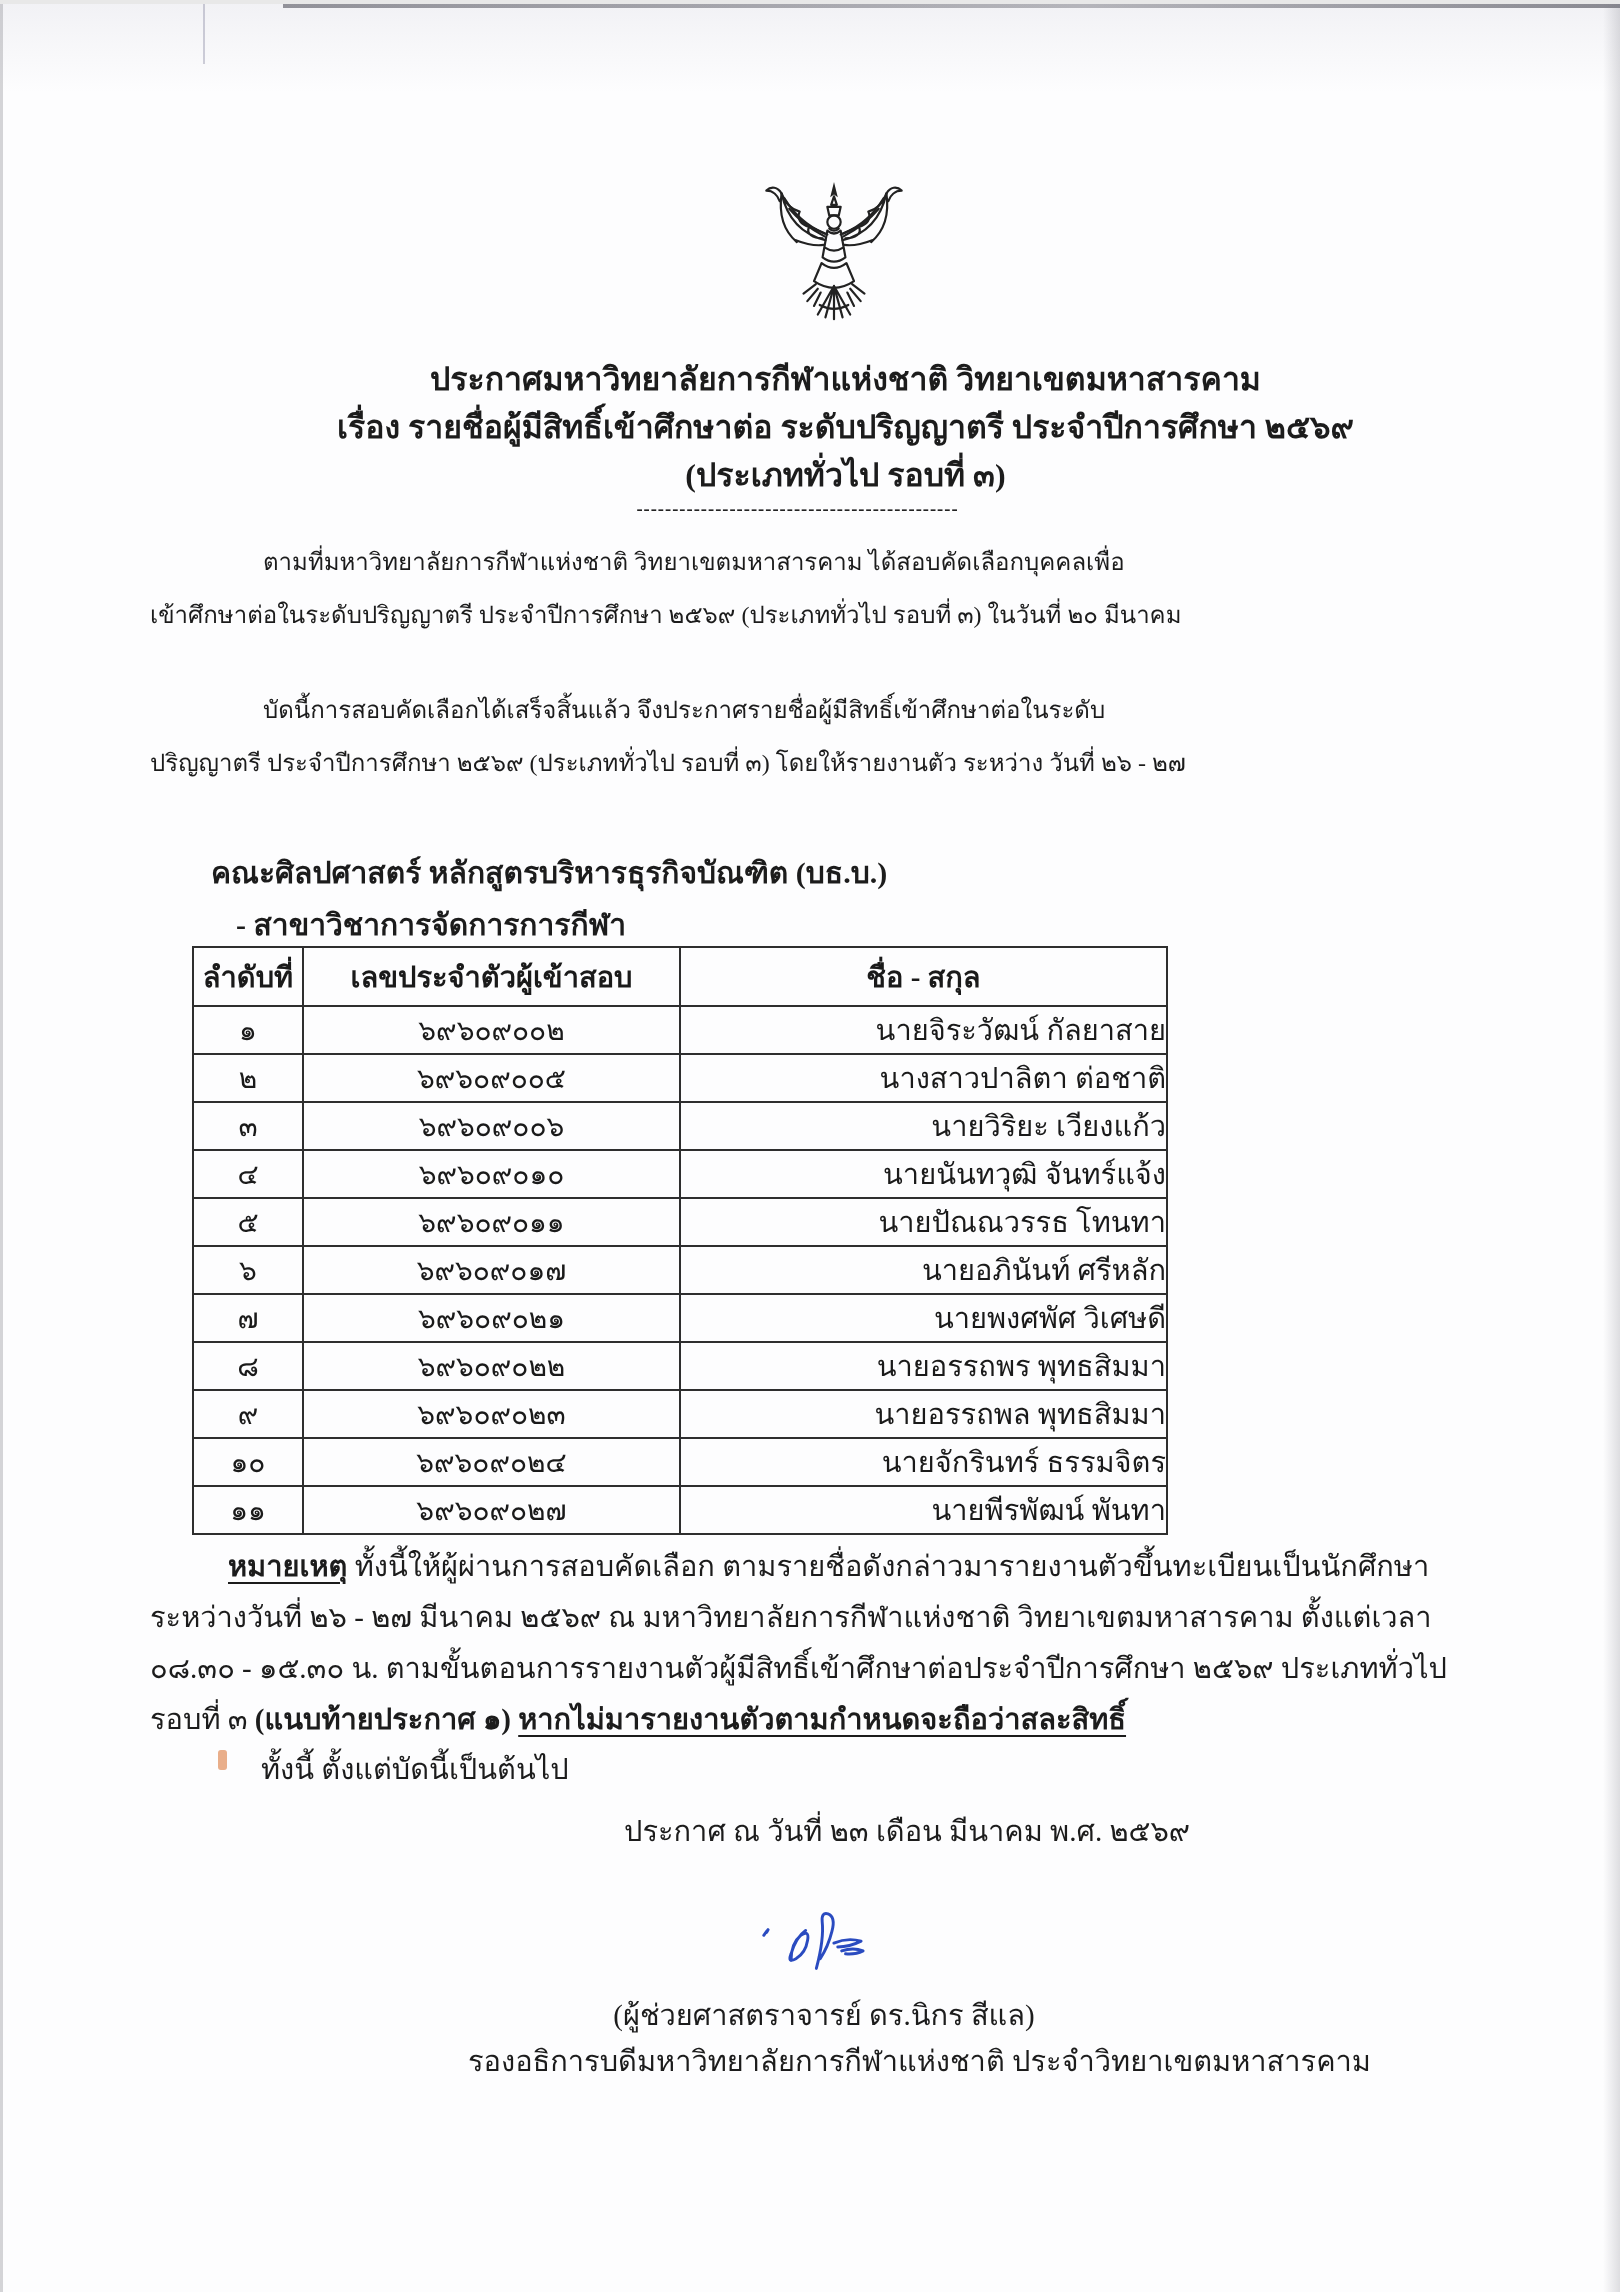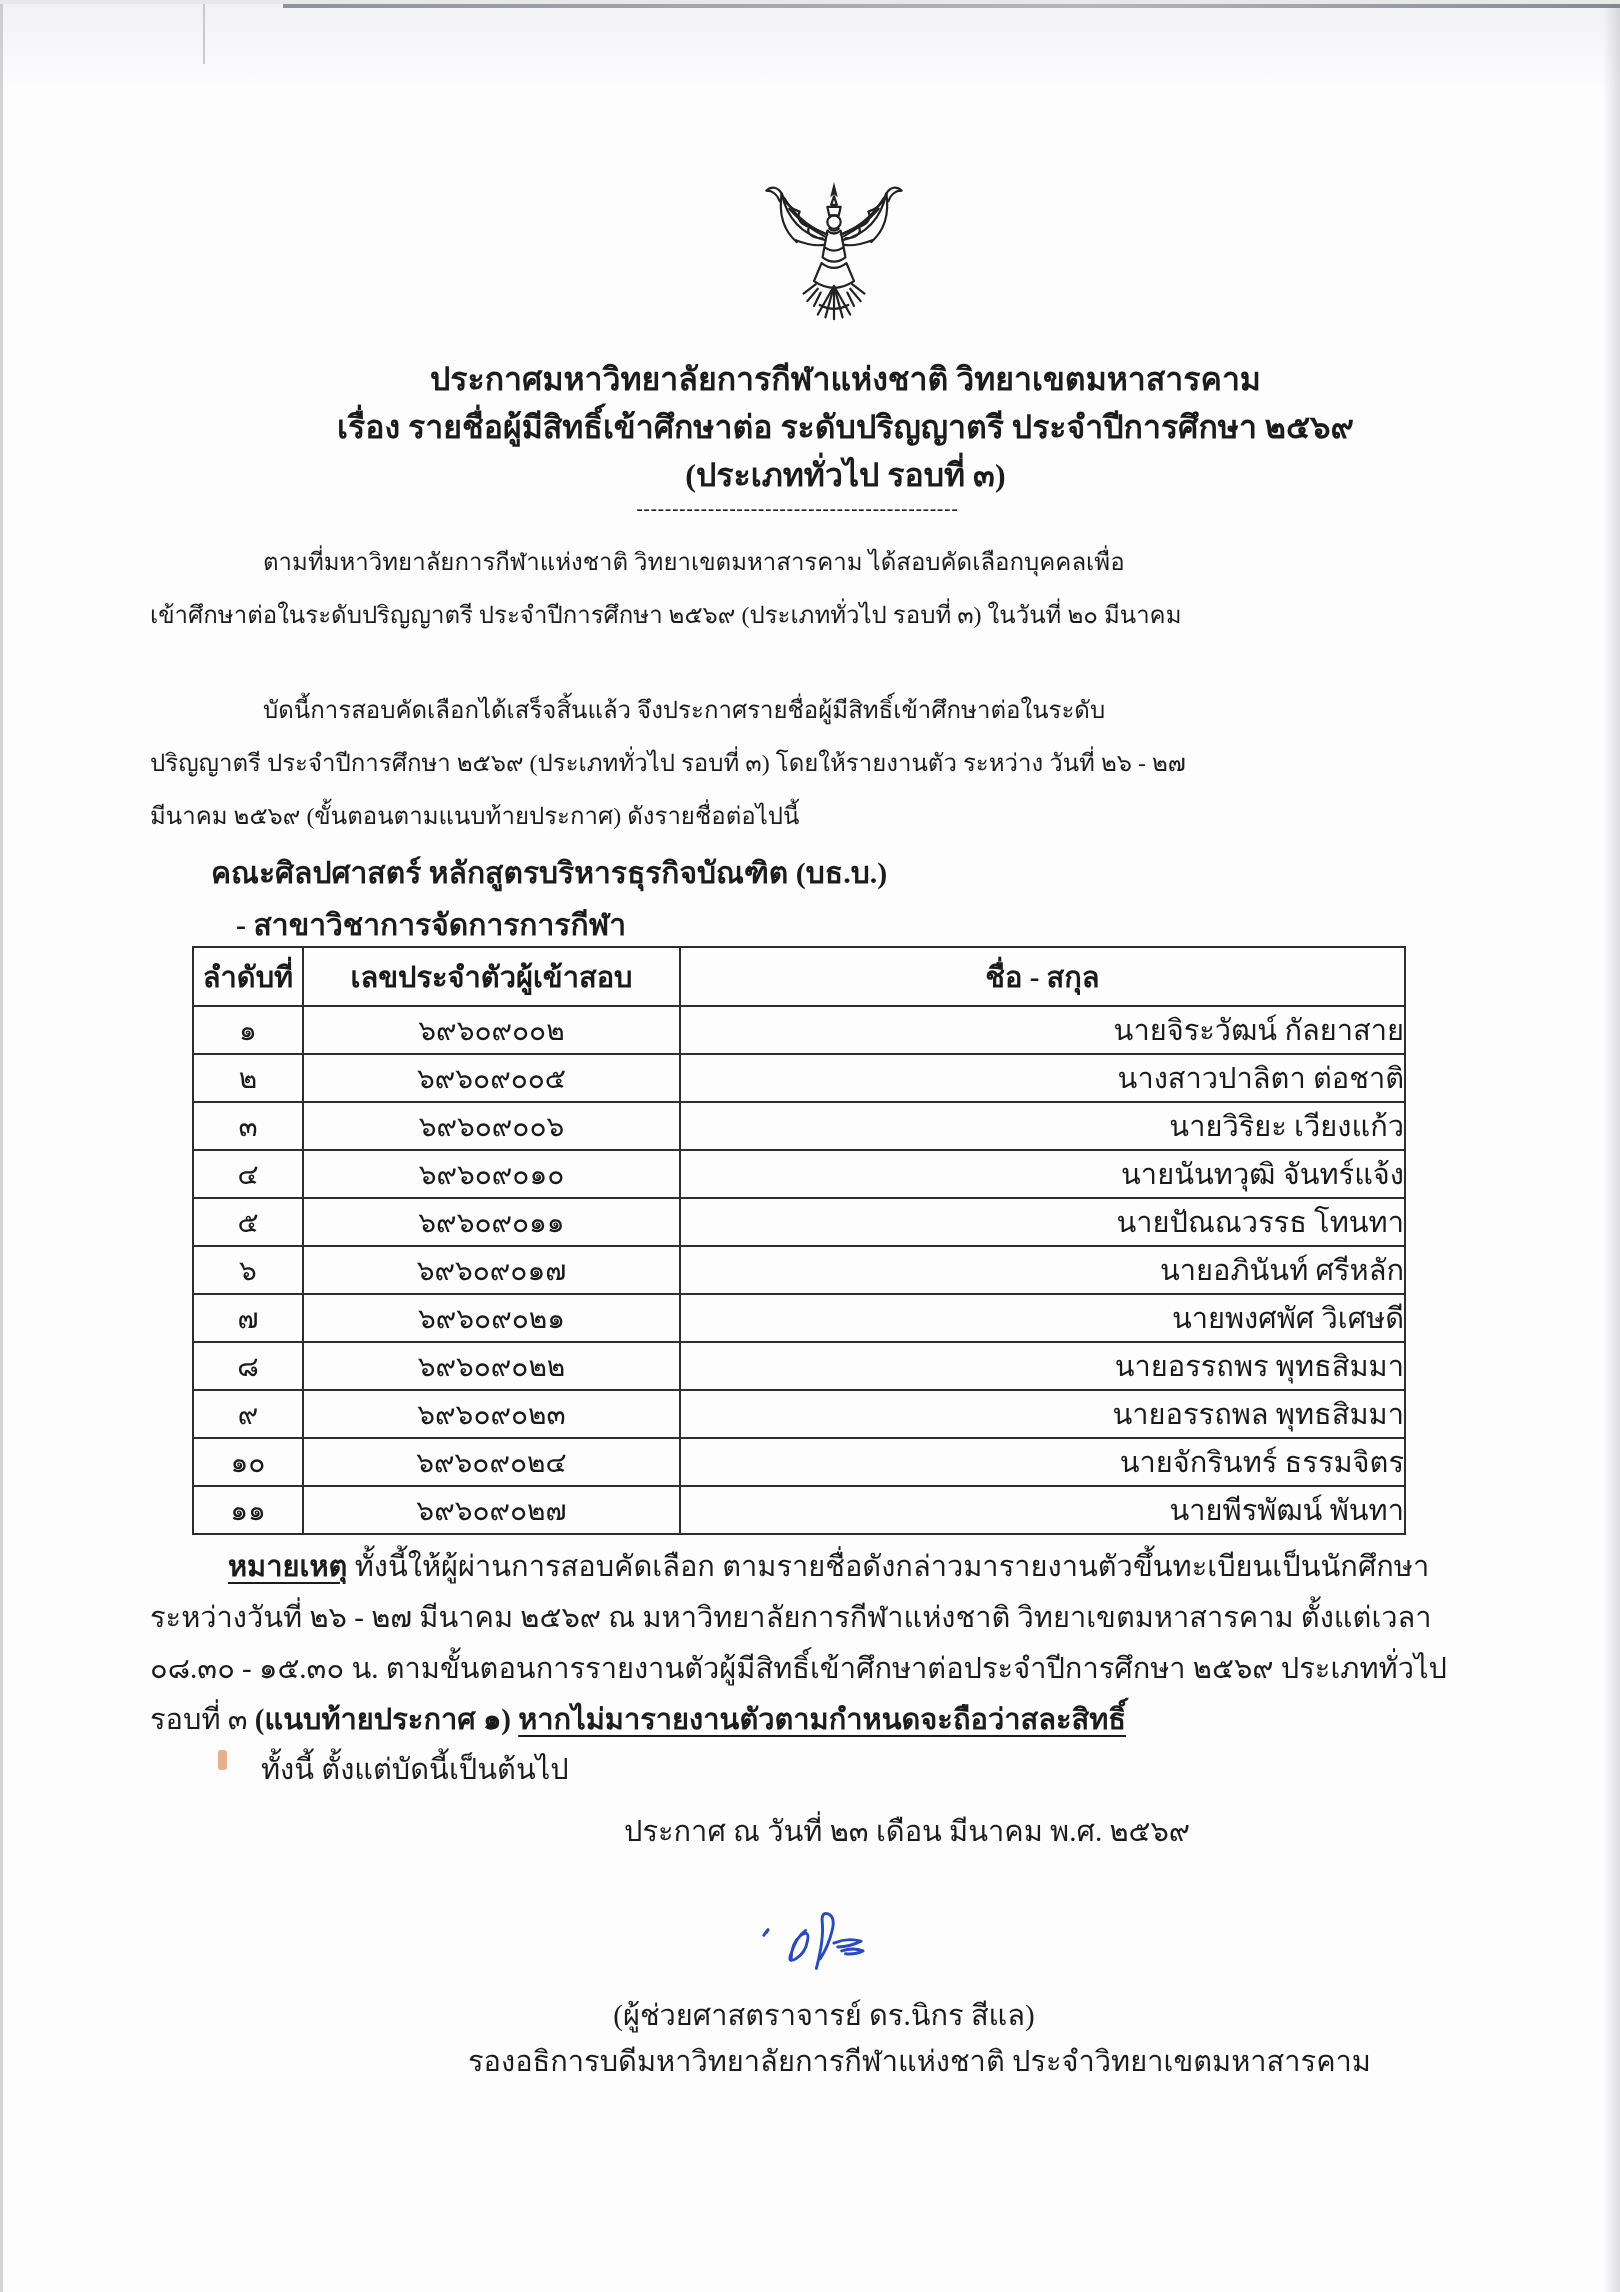--- a/index.html
+++ b/index.html
@@ -35,21 +35,21 @@
 
   .para{position:absolute;left:150px;width:1322px;font-size:24px;line-height:53px;}
   .para .ln{white-space:nowrap;}
   .para .indent{padding-left:113px;}
   .p1{top:532px;}
   .p2{top:680px;}
 
   .faculty{position:absolute;left:211px;top:845px;font-size:30px;font-weight:bold;white-space:nowrap;}
   .major{position:absolute;left:236px;top:897px;font-size:30px;font-weight:bold;white-space:nowrap;}
 
-  table.list{position:absolute;left:192px;top:942px;width:1214px;
+  table.list{position:absolute;left:192px;top:942px;width:976px;
     border-collapse:collapse;table-layout:fixed;font-size:29px;color:#1a1a1a;}
   table.list col.c1{width:110px;}
   table.list col.c2{width:377px;}
   table.list th,table.list td{border:2px solid #2e2e2e;padding:0;}
   table.list th{height:57px;font-weight:bold;font-size:29px;text-align:center;}
   table.list td{height:45px;text-align:center;font-size:28px;}
   table.list td.name{text-align:right;padding-left:30px;font-size:29px;}
 
   .note{position:absolute;left:150px;top:1537px;width:1331px;font-size:29px;line-height:51px;}
   .note .ln{white-space:nowrap;}
@@ -129,21 +129,20 @@
   <div class="dashline">---------------------------------------------</div>
 
   <div class="para p1">
     <div class="ln indent">ตามที่มหาวิทยาลัยการกีฬาแห่งชาติ วิทยาเขตมหาสารคาม ได้สอบคัดเลือกบุคคลเพื่อ</div>
     <div class="ln">เข้าศึกษาต่อในระดับปริญญาตรี ประจำปีการศึกษา ๒๕๖๙ (ประเภททั่วไป รอบที่ ๓) ในวันที่ ๒๐ มีนาคม</div>
   </div>
 
   <div class="para p2">
     <div class="ln indent">บัดนี้การสอบคัดเลือกได้เสร็จสิ้นแล้ว จึงประกาศรายชื่อผู้มีสิทธิ์เข้าศึกษาต่อในระดับ</div>
     <div class="ln">ปริญญาตรี ประจำปีการศึกษา ๒๕๖๙ (ประเภททั่วไป รอบที่ ๓) โดยให้รายงานตัว ระหว่าง วันที่ ๒๖ - ๒๗</div>
-    <div class="ln">มีนาคม ๒๕๖๙ (ขั้นตอนตามแนบท้ายประกาศ) ดังรายชื่อต่อไปนี้</div>
   </div>
 
   <div class="faculty">คณะศิลปศาสตร์ หลักสูตรบริหารธุรกิจบัณฑิต (บธ.บ.)</div>
   <div class="major">- สาขาวิชาการจัดการการกีฬา</div>
 
   <table class="list">
     <colgroup>
         <col class="c1">
         <col class="c2">
         <col class="c3">

